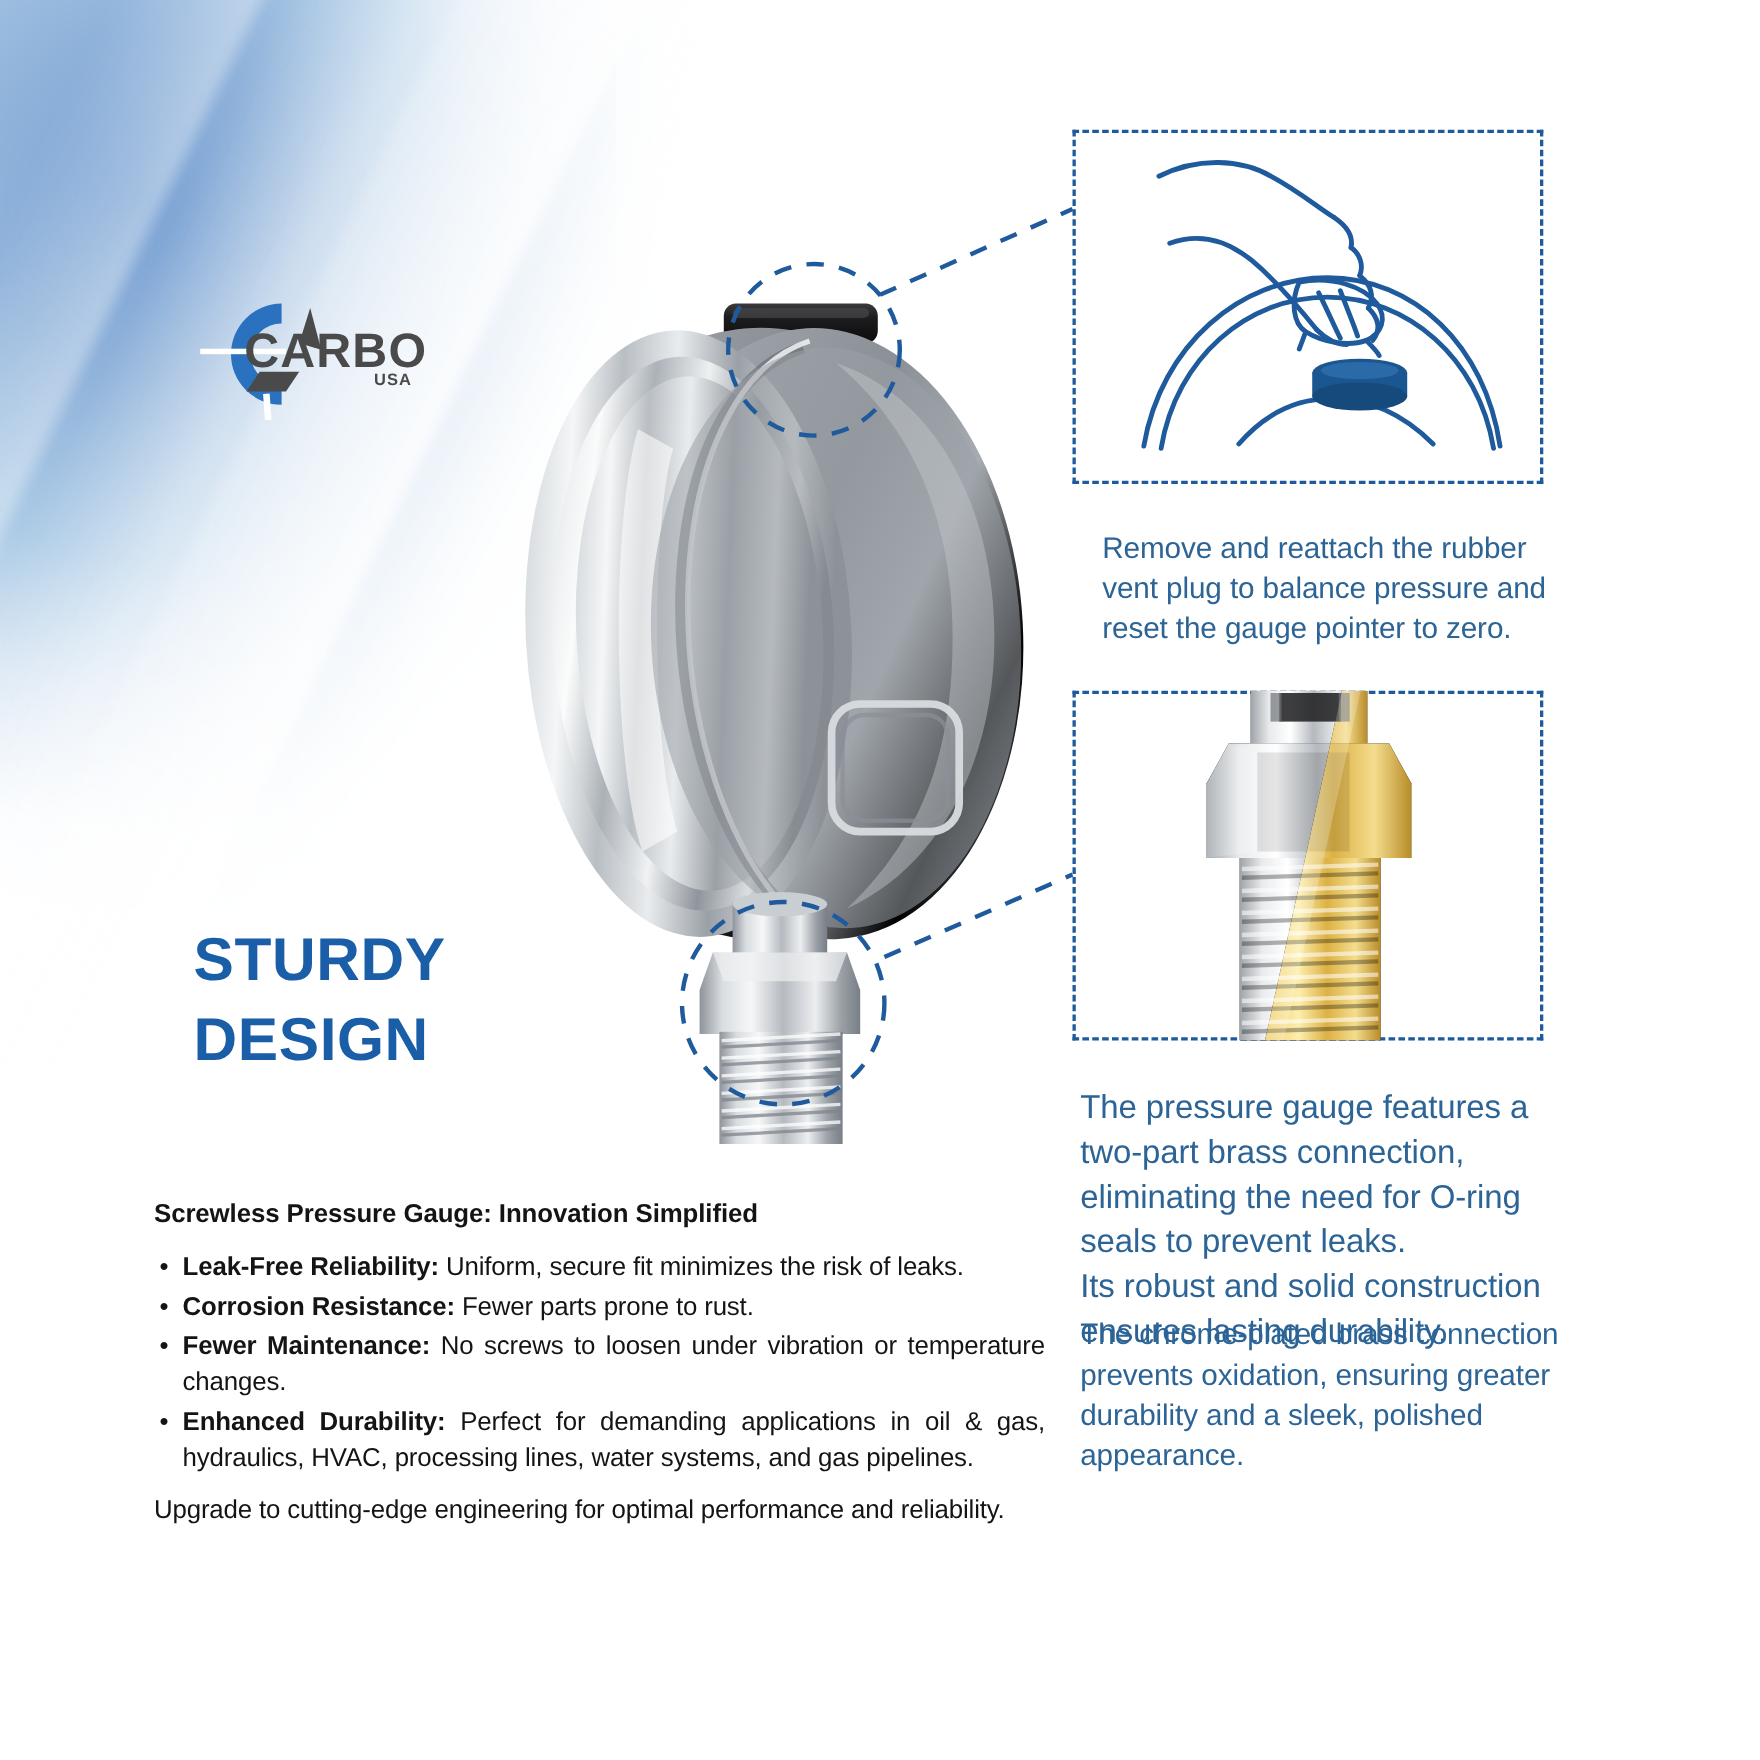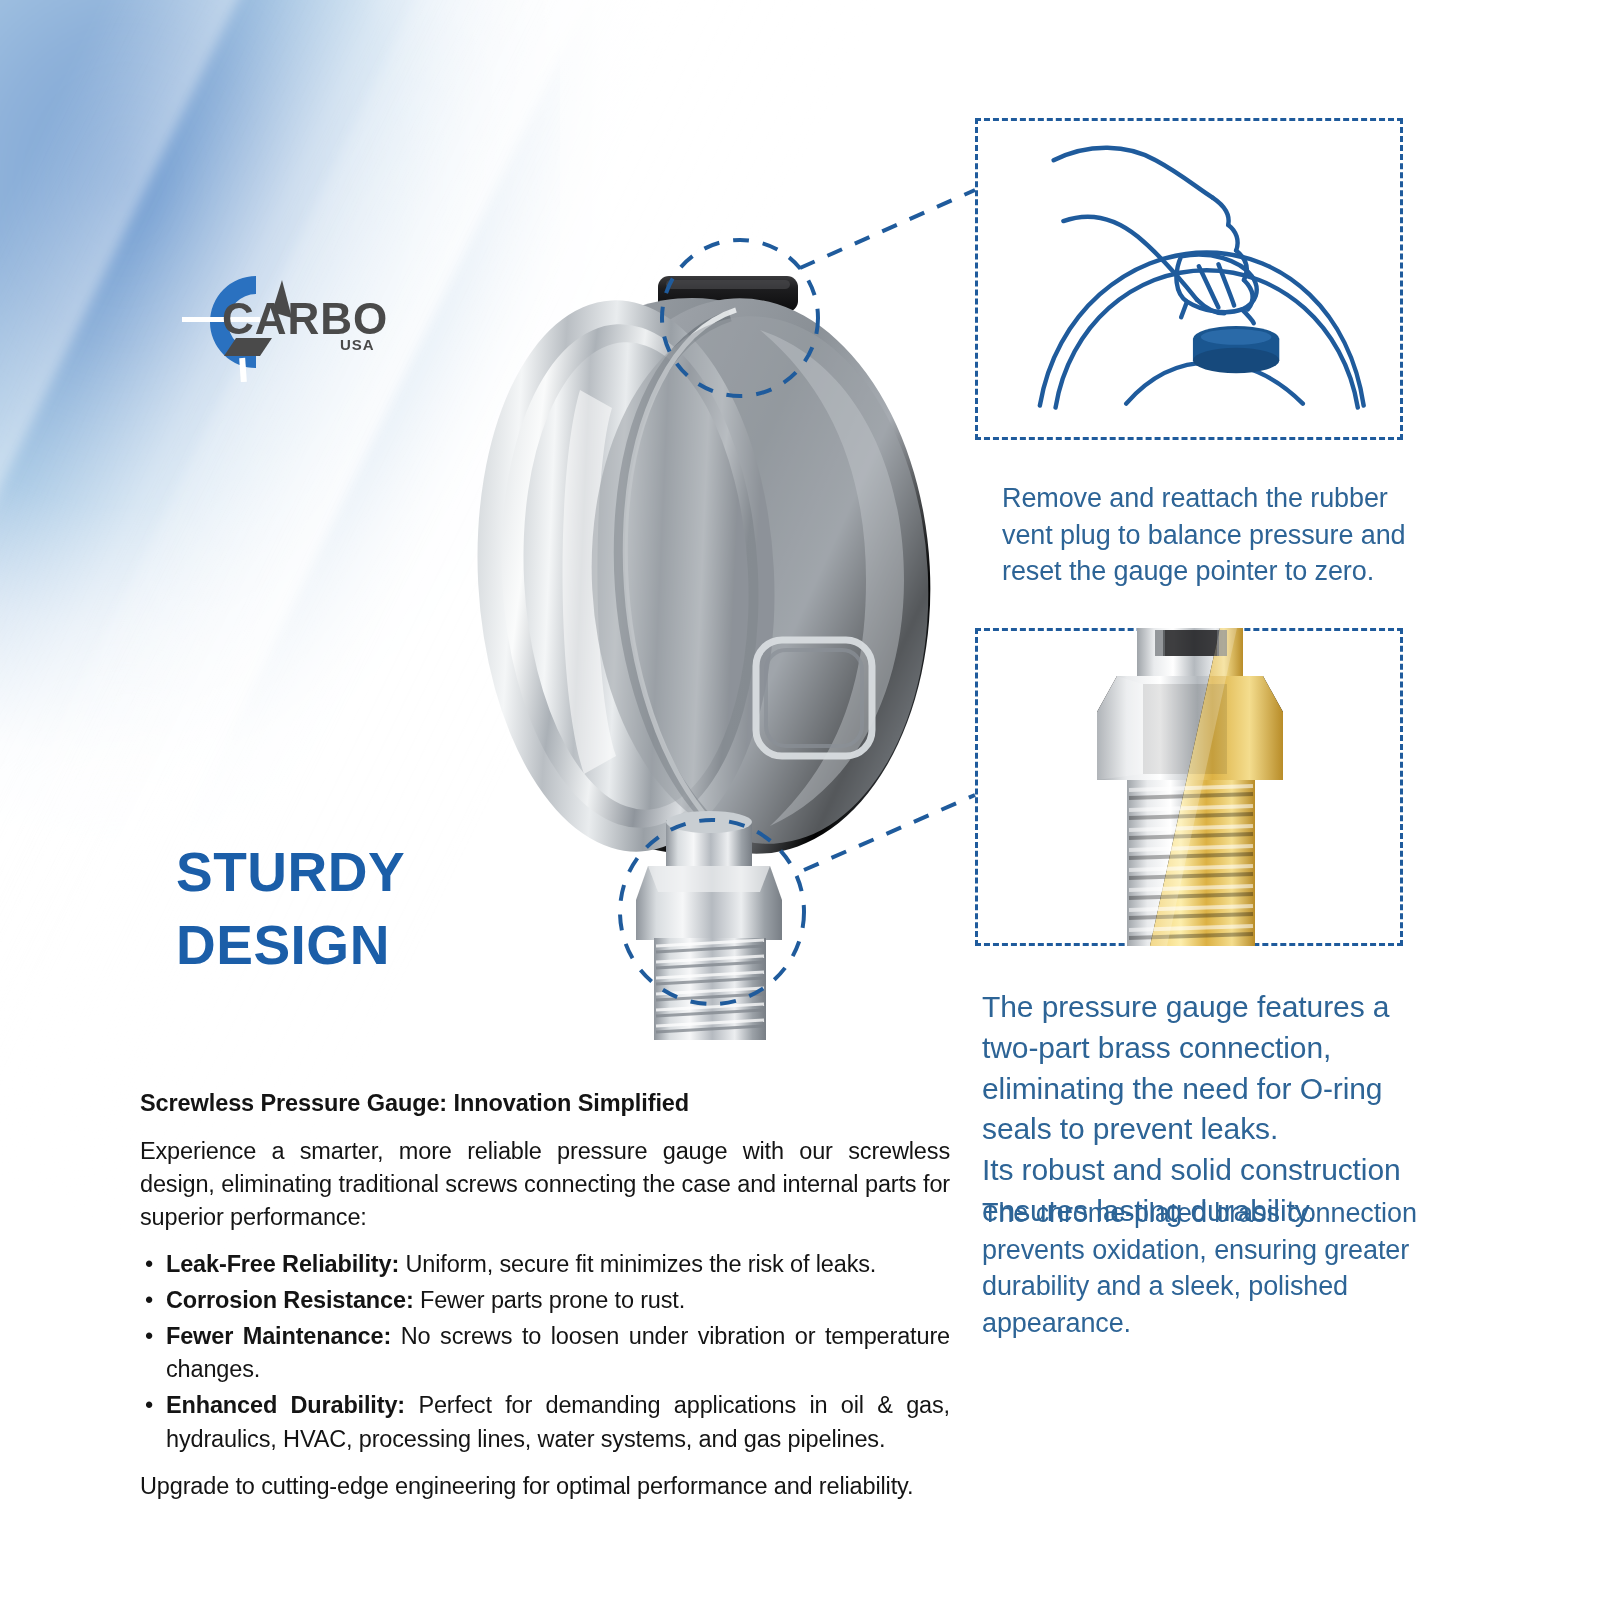--- a/index.html
+++ b/index.html
@@ -392,21 +392,20 @@
     </svg>
   </div>
 
   <div id="headline">
     <span class="hl-line">STURDY</span>
     <span class="hl-line">DESIGN</span>
   </div>
 
   <div id="left-copy">
     <div class="sub-head">Screwless Pressure Gauge: Innovation Simplified</div>
-    <div class="para">Experience a smarter, more reliable pressure gauge with our screwless design, eliminating traditional screws connecting the case and internal parts for superior performance:</div>
     <ul>
       <li>
         <span class="bullet-dot">•</span>
         <b>Leak-Free Reliability:</b><span> Uniform, secure fit minimizes the risk of leaks.</span>
       </li>
       <li>
         <span class="bullet-dot">•</span>
         <b>Corrosion Resistance:</b><span> Fewer parts prone to rust.</span>
       </li>
       <li>

